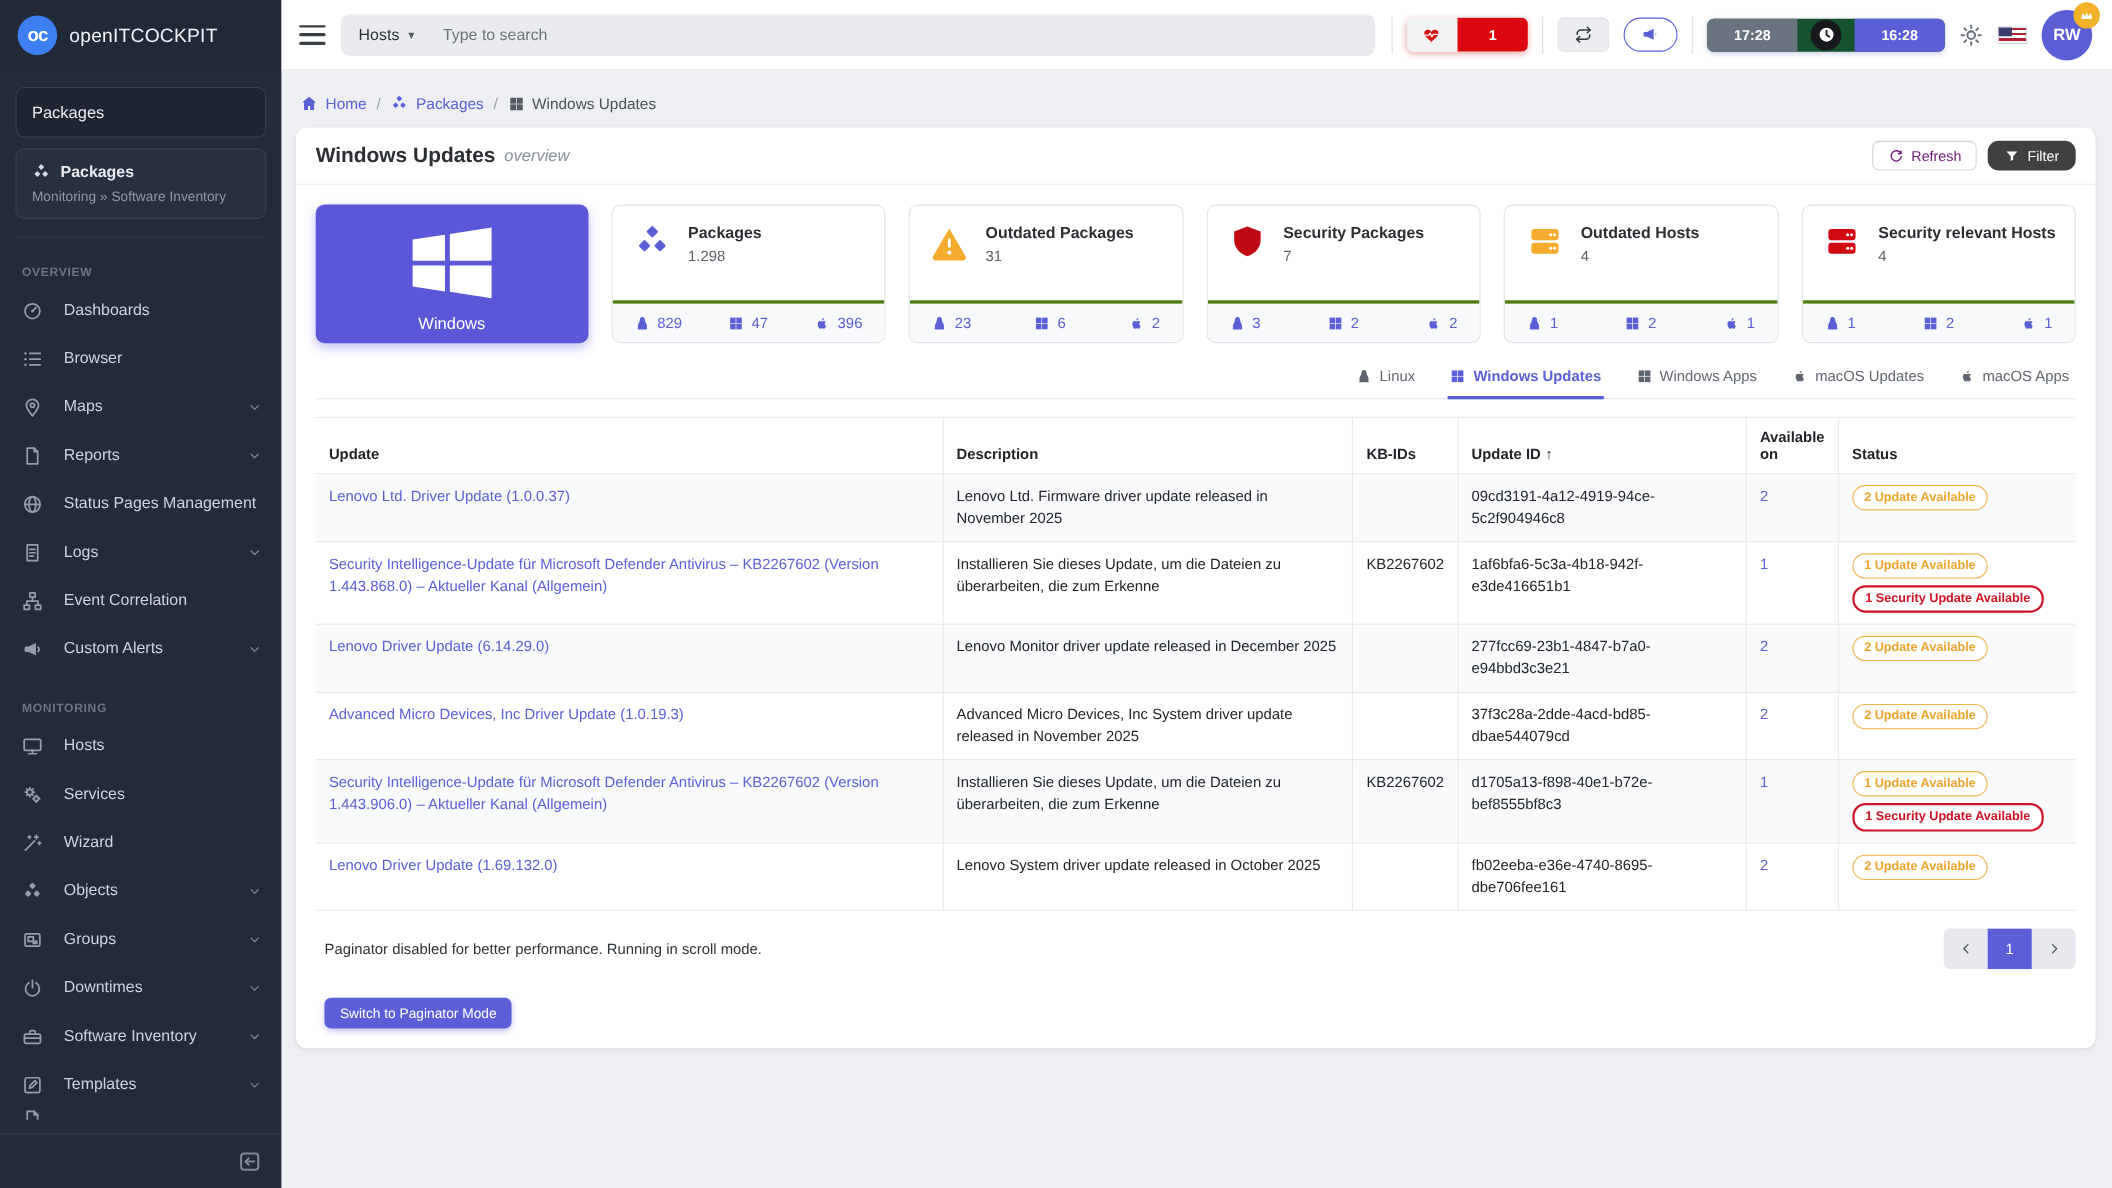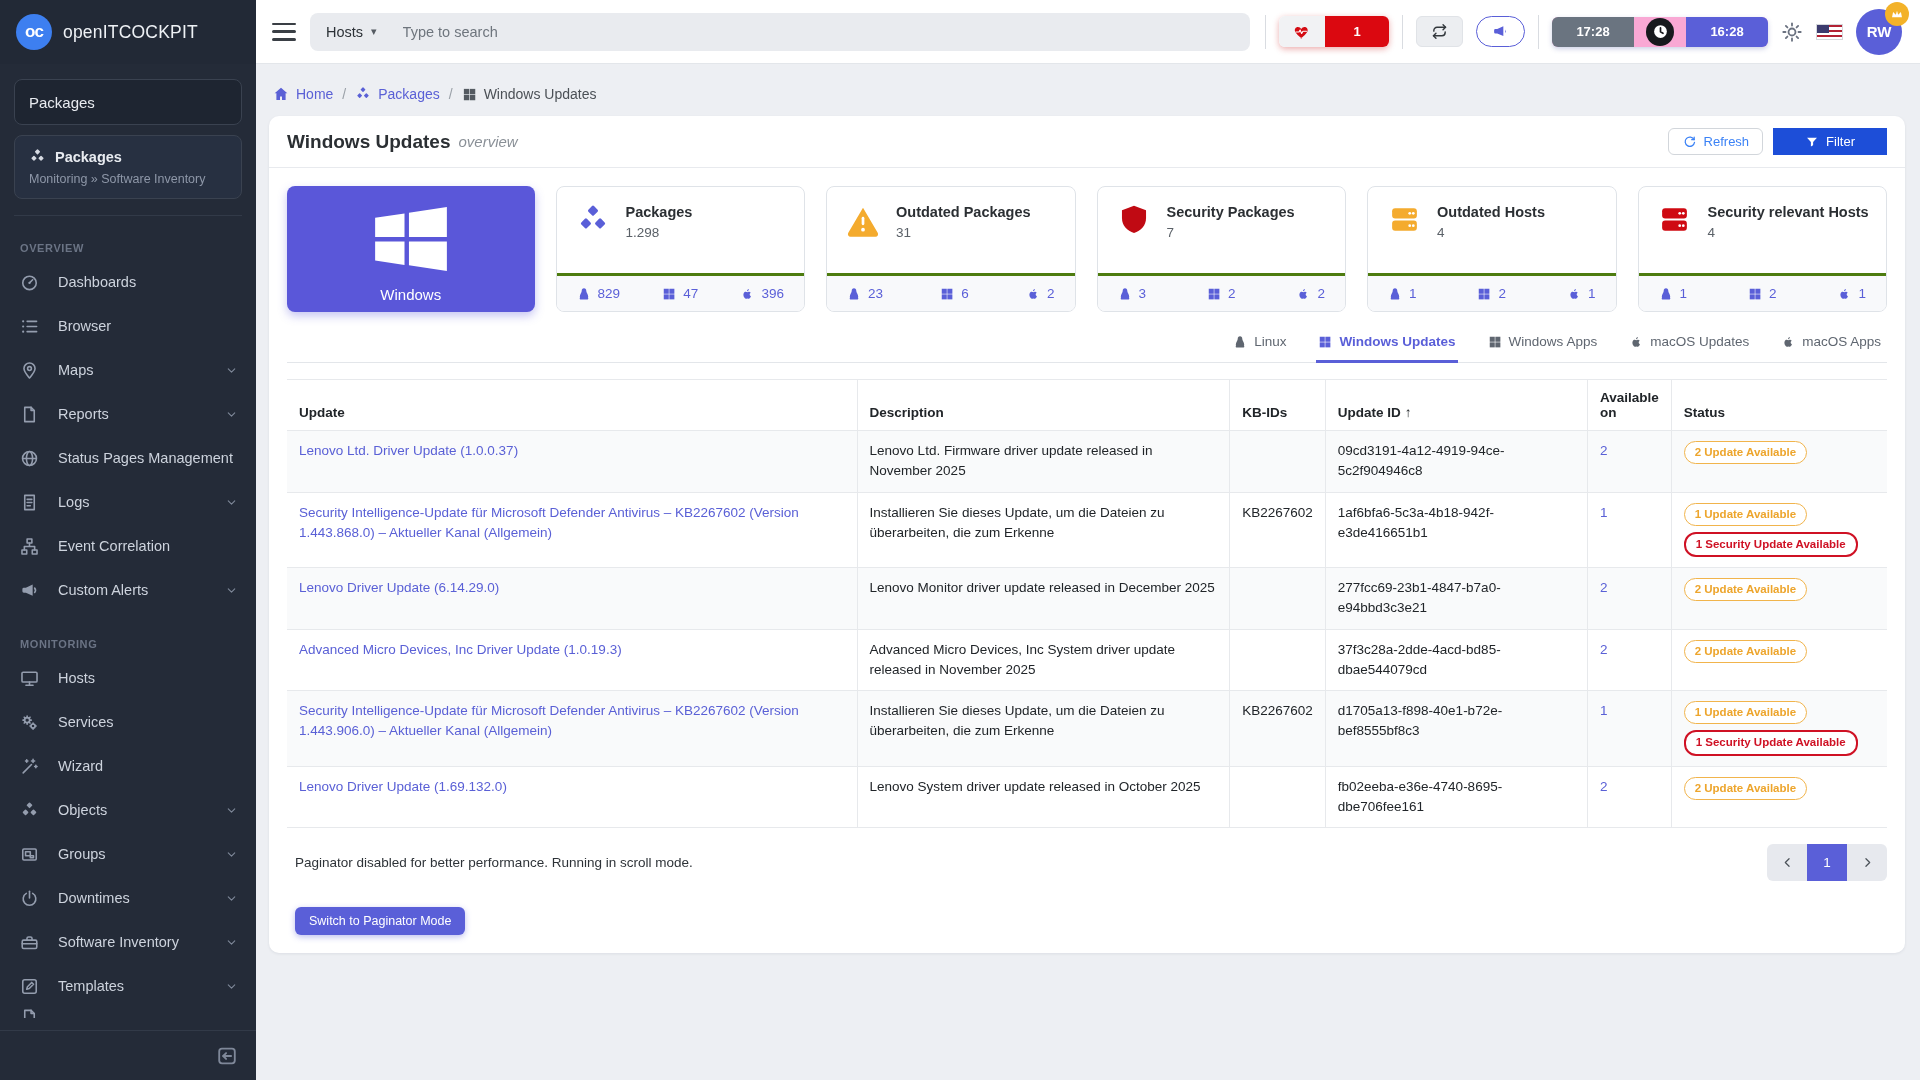--- a/index.html
+++ b/index.html
@@ -41,21 +41,21 @@
   .gsearch .caret { font-size:11px; color:#555b62; cursor:pointer; }
   .gsearch input { flex:1; border:0; outline:0; background:transparent; margin-left:18px; font-size:14.5px; color:#15803d; font-family:inherit; }
   .gsearch input::placeholder { color:#6e757d; }
   .nav-right { margin-left:auto; display:flex; align-items:center; gap:13px; }
   .vsep { width:1px; height:34px; background:#d9dce1; }
   .heart-btn { display:flex; height:31px; border-radius:6px; overflow:hidden; box-shadow:0 2px 6px rgba(200,20,20,.35); cursor:pointer; }
   .heart-btn .hseg { width:46px; background:#f1f2f4; display:flex; align-items:center; justify-content:center; color:#d40b12; }
   .heart-btn .hcount { width:64px; background:#db0810; color:#fff; display:flex; align-items:center; justify-content:center; font-size:13px; font-weight:700; }
   .gbtn { height:31px; padding:0 14px; border-radius:6px; background:#eceef1; border:1px solid #e0e3e7; color:#33383d; display:flex; align-items:center; justify-content:center; cursor:pointer; }
   .mega-btn { height:31px; padding:0 15px; border-radius:16px; background:#fff; border:1px solid #5a5fd8; color:#5a5fd8; display:flex; align-items:center; cursor:pointer; }
-  .timewidget { display:flex; align-items:center; height:30px; background:#f9a8d4; border-radius:6px; box-shadow:0 2px 5px rgba(60,70,160,.25); cursor:pointer; }
+  .timewidget { display:flex; align-items:center; height:30px; background:#14532d; border-radius:6px; box-shadow:0 2px 5px rgba(60,70,160,.25); cursor:pointer; }
   .t-a { width:82px; height:30px; background:#6a7480; color:#fff; font-size:13px; font-weight:700; display:flex; align-items:center; justify-content:center; border-radius:6px 0 0 6px; }
   .t-mid { width:52px; display:flex; align-items:center; justify-content:center; }
   .t-clock { width:28px; height:28px; border-radius:50%; background:#17191d; display:flex; align-items:center; justify-content:center; }
   .t-b { width:82px; height:30px; background:#5a5fd8; color:#fff; font-size:13px; font-weight:700; display:flex; align-items:center; justify-content:center; border-radius:0 6px 6px 0; }
   .sun-btn { color:#6b7280; cursor:pointer; display:flex; }
   .flag { width:27px; height:16px; background:repeating-linear-gradient(#b22234 0 2.4px,#fff 2.4px 4.8px); position:relative; border:1px solid #d5d8dc; cursor:pointer; }
   .flag::after { content:""; position:absolute; left:0; top:0; width:12px; height:8px; background:#3c3b6e; }
   .avatar-wrap { position:relative; width:46px; height:46px; cursor:pointer; }
   .avatar { width:46px; height:46px; border-radius:50%; background:#5a5fd8; color:#fff; font-weight:700; font-size:15px; display:flex; align-items:center; justify-content:center; }
   .crown { position:absolute; top:-7px; right:-7px; width:24px; height:24px; border-radius:50%; background:#f3b229; color:#fff; display:flex; align-items:center; justify-content:center; }
@@ -64,22 +64,22 @@
   .breadcrumb { display:flex; align-items:center; gap:9px; padding:8px 4px 14px 4px; font-size:14px; }
   .bc-link { color:#5a60d6; display:flex; align-items:center; gap:7px; text-decoration:none; cursor:pointer; }
   .bc-sep { color:#9aa0a8; }
   .bc-cur { color:#4b5056; display:flex; align-items:center; gap:7px; }
 
   .card { background:#fff; border-radius:10px; box-shadow:0 1px 3px rgba(30,40,60,.08); overflow:hidden; }
   .card-head { display:flex; align-items:center; padding:12px 18px; border-bottom:1px solid #e8eaee; }
   .ptitle { font-size:19px; font-weight:700; color:#2b2f33; }
   .psub { font-size:15px; font-style:italic; color:#8a9097; margin-left:8px; }
   .head-actions { margin-left:auto; display:flex; gap:10px; }
-  .btn-refresh { display:flex; align-items:center; gap:7px; border:1px solid #d2d6db; background:#fff; border-radius:6px; padding:5px 13px; font-size:13px; color:#3b82f6; cursor:pointer; font-family:inherit; }
-  .btn-filter { display:flex; align-items:center; gap:7px; border:0; background:#1d4ed8; color:#fff; border-radius:0; padding:5px 32px; font-size:13px; cursor:pointer; font-family:inherit; }
+  .btn-refresh { display:flex; align-items:center; gap:7px; border:1px solid #d2d6db; background:#fff; border-radius:6px; padding:5px 13px; font-size:13px; color:#701a75; cursor:pointer; font-family:inherit; }
+  .btn-filter { display:flex; align-items:center; gap:7px; border:0; background:#404040; color:#fff; border-radius:10px; padding:5px 15px; font-size:13px; cursor:pointer; font-family:inherit; }
   .card-body { padding:0 18px 18px 18px; }
 
   .stat-row { display:flex; gap:21px; margin-top:18px; }
   .os-card { flex:1; background:#5a57d9; border-radius:8px; height:126px; display:flex; flex-direction:column; align-items:center; justify-content:flex-end; padding-bottom:9px; box-shadow:0 4px 10px rgba(90,87,217,.35); cursor:pointer; position:relative; }
   .os-card .oslogo { position:absolute; top:12px; left:50%; transform:translateX(-50%); color:#fff; }
   .os-card .oslabel { color:#fff; font-size:15px; }
   .stat-card { flex:1; background:#fff; border:1px solid #dfe3e8; border-radius:8px; height:126px; display:flex; flex-direction:column; overflow:hidden; cursor:pointer; }
   .sc-body { flex:1; display:flex; gap:15px; padding:16px 16px 0 18px; }
   .sc-ico { width:36px; flex:none; display:flex; justify-content:center; }
   .sc-title { font-size:14.5px; font-weight:700; color:#2b2f33; line-height:1.3; }

